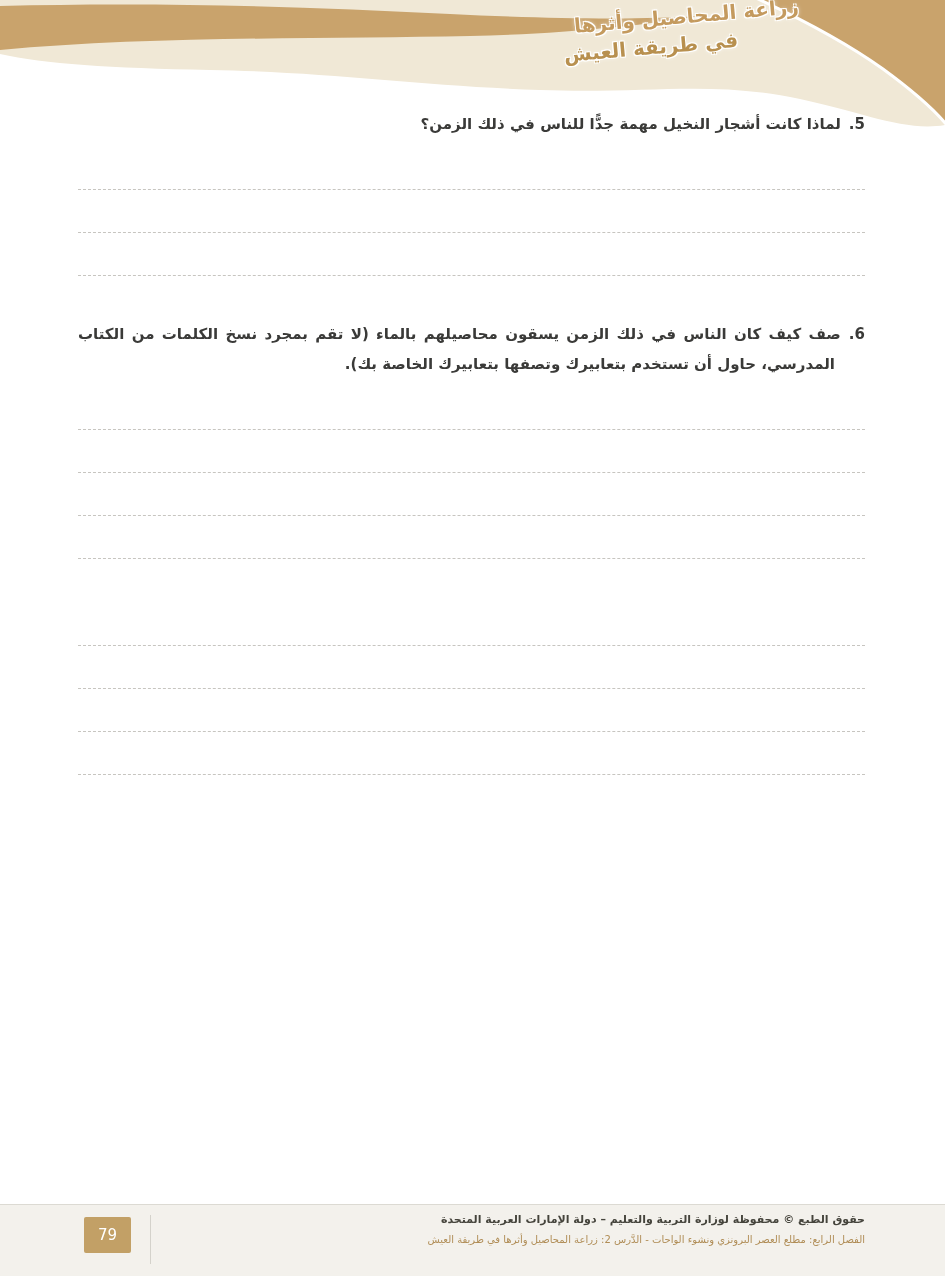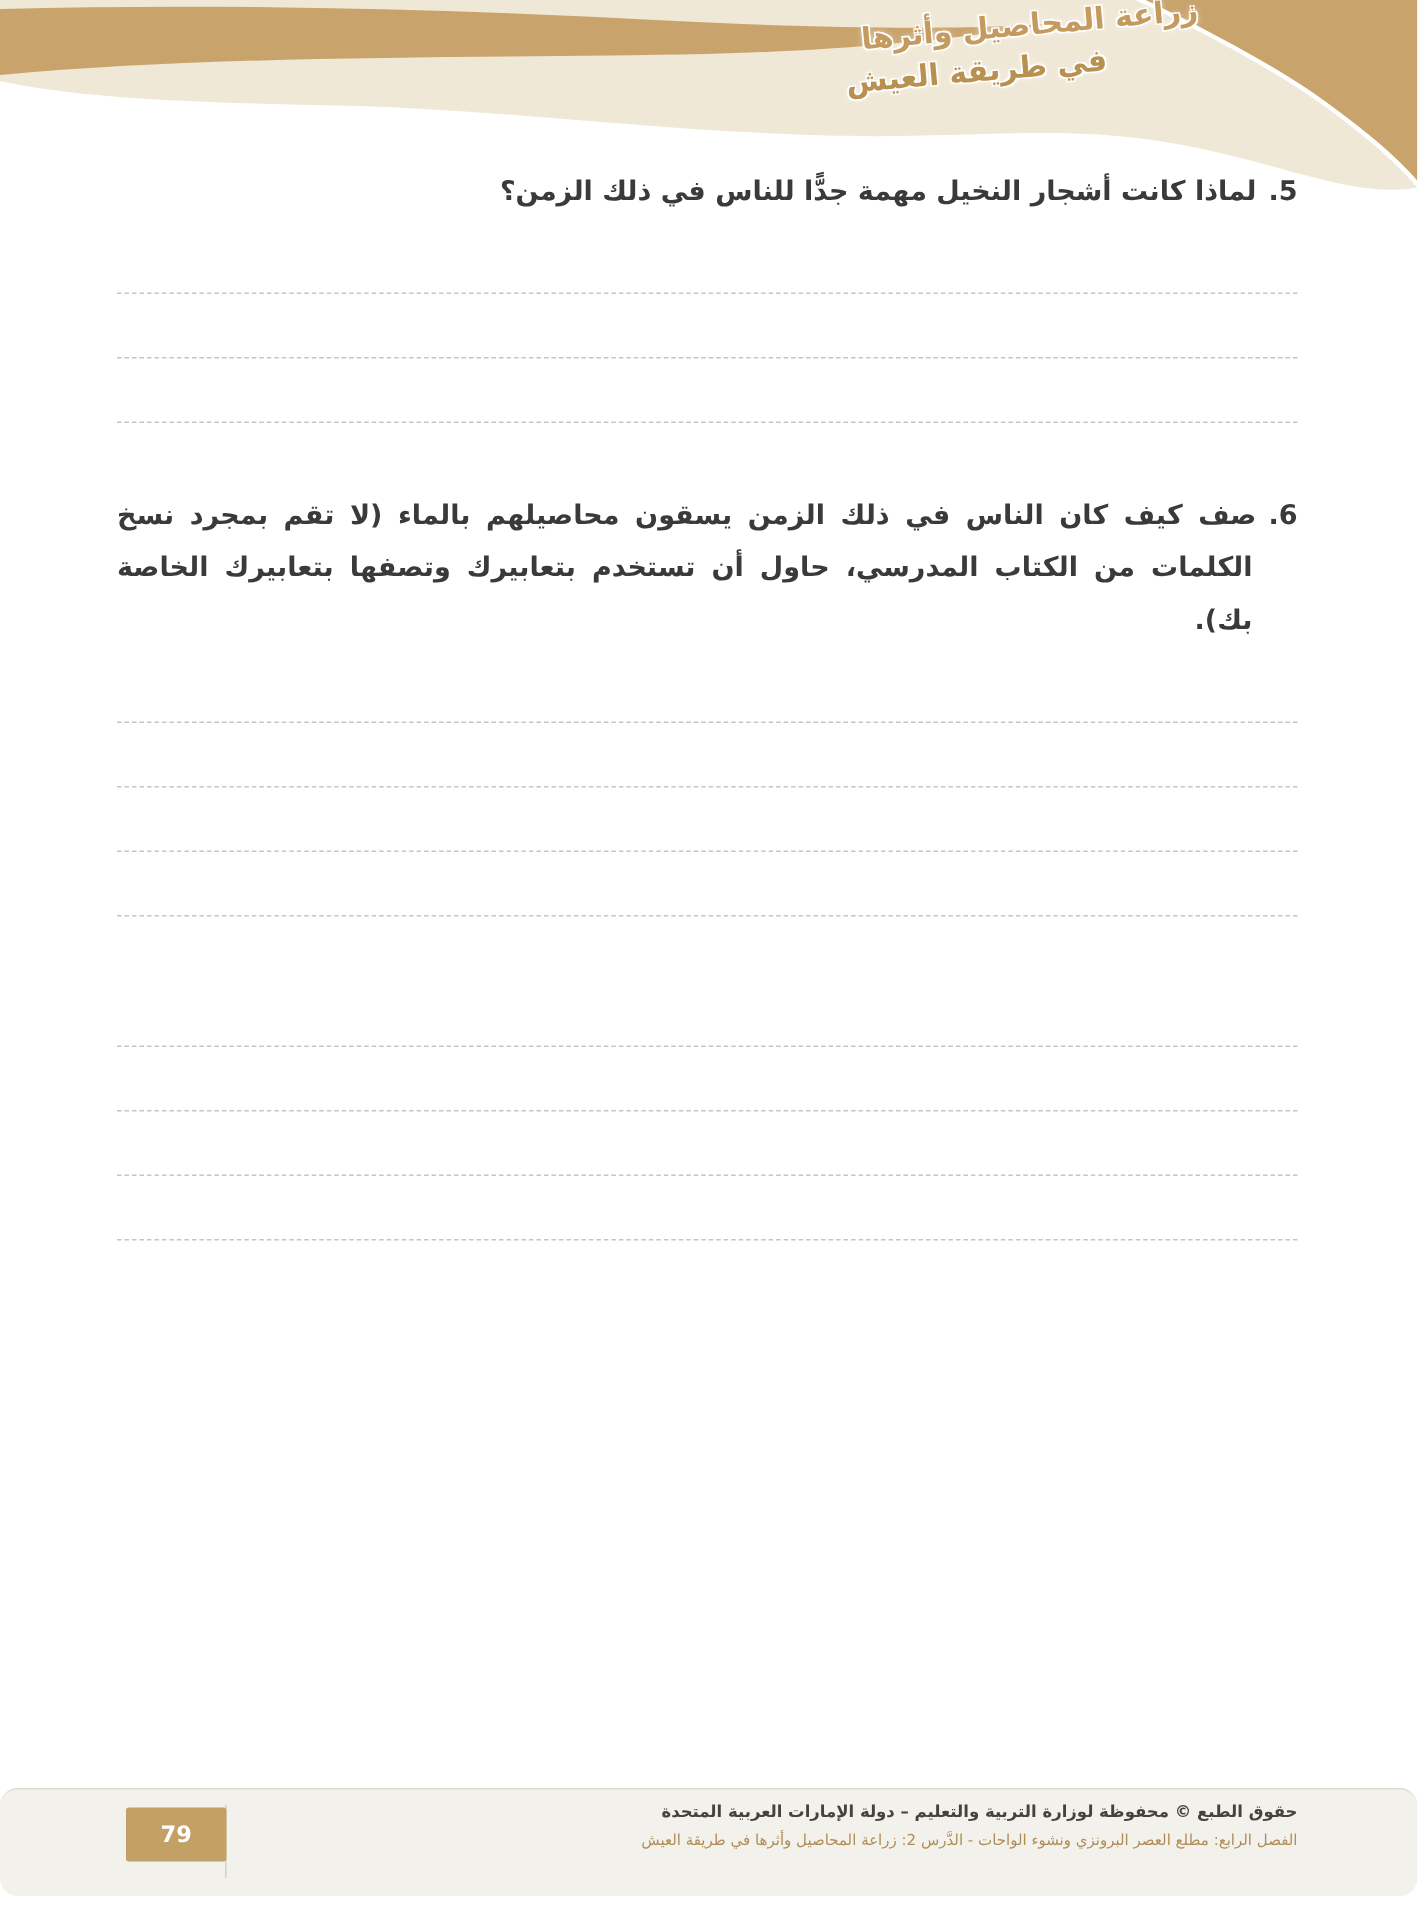--- a/index.html
+++ b/index.html
@@ -43,44 +43,43 @@
 
   
   .content {
     position: absolute;
     top: 110px;
     right: 80px;
     left: 78px;
   }
   .question { margin-bottom: 44px; }
   .q-row {
-    font-size: 18px;
+    font-size: 15px;
     font-weight: 700;
     color: var(--text-dark, #3a3a38);
     line-height: 1.95;
     text-align: justify;
     padding-right: 30px;
     text-indent: -30px;
   }
   .q-num { margin-left: 8px; }
   .answer-lines { margin-top: 8px; }
   .answer-line {
     height: 43px;
     border-bottom: 1px dashed var(--answer-line, #c7c5c0);
   }
 
   
   .footer {
     position: absolute;
-    left: 0; right: 0; bottom: 12px;
+    left: 0; right: 0; bottom: 0;
     height: 72px;
     background: var(--footer-bg, #f3f1ec);
     border-top: 1px solid #dcdad3;
     padding: 8px 80px 0 170px;
-    border-radius: 12px;
   }
   .copyright {
     font-size: 11px;
     font-weight: 700;
     color: #45443c;
     text-align: right;
   }
   .chapter {
     font-size: 10px;
     font-weight: 400;
@@ -90,25 +89,25 @@
   }
   .footer-divider {
     position: absolute;
     left: 150px; top: 10px; bottom: 12px;
     width: 1px;
     background: #d4d2cb;
   }
   .page-badge {
     position: absolute;
     left: 84px; top: 12px;
-    width: 67px; height: 36px;
+    width: 47px; height: 36px;
     background: var(--accent-tan, #c2a066);
     color: #ffffff;
     font-size: 15px;
-    font-weight: 700;
+    font-weight: 400;
     display: flex; align-items: center; justify-content: center;
     border-radius: 2px;
   }
 </style>
 </head>
 <body>
 
 <div class="page">
 
   <header class="header">

